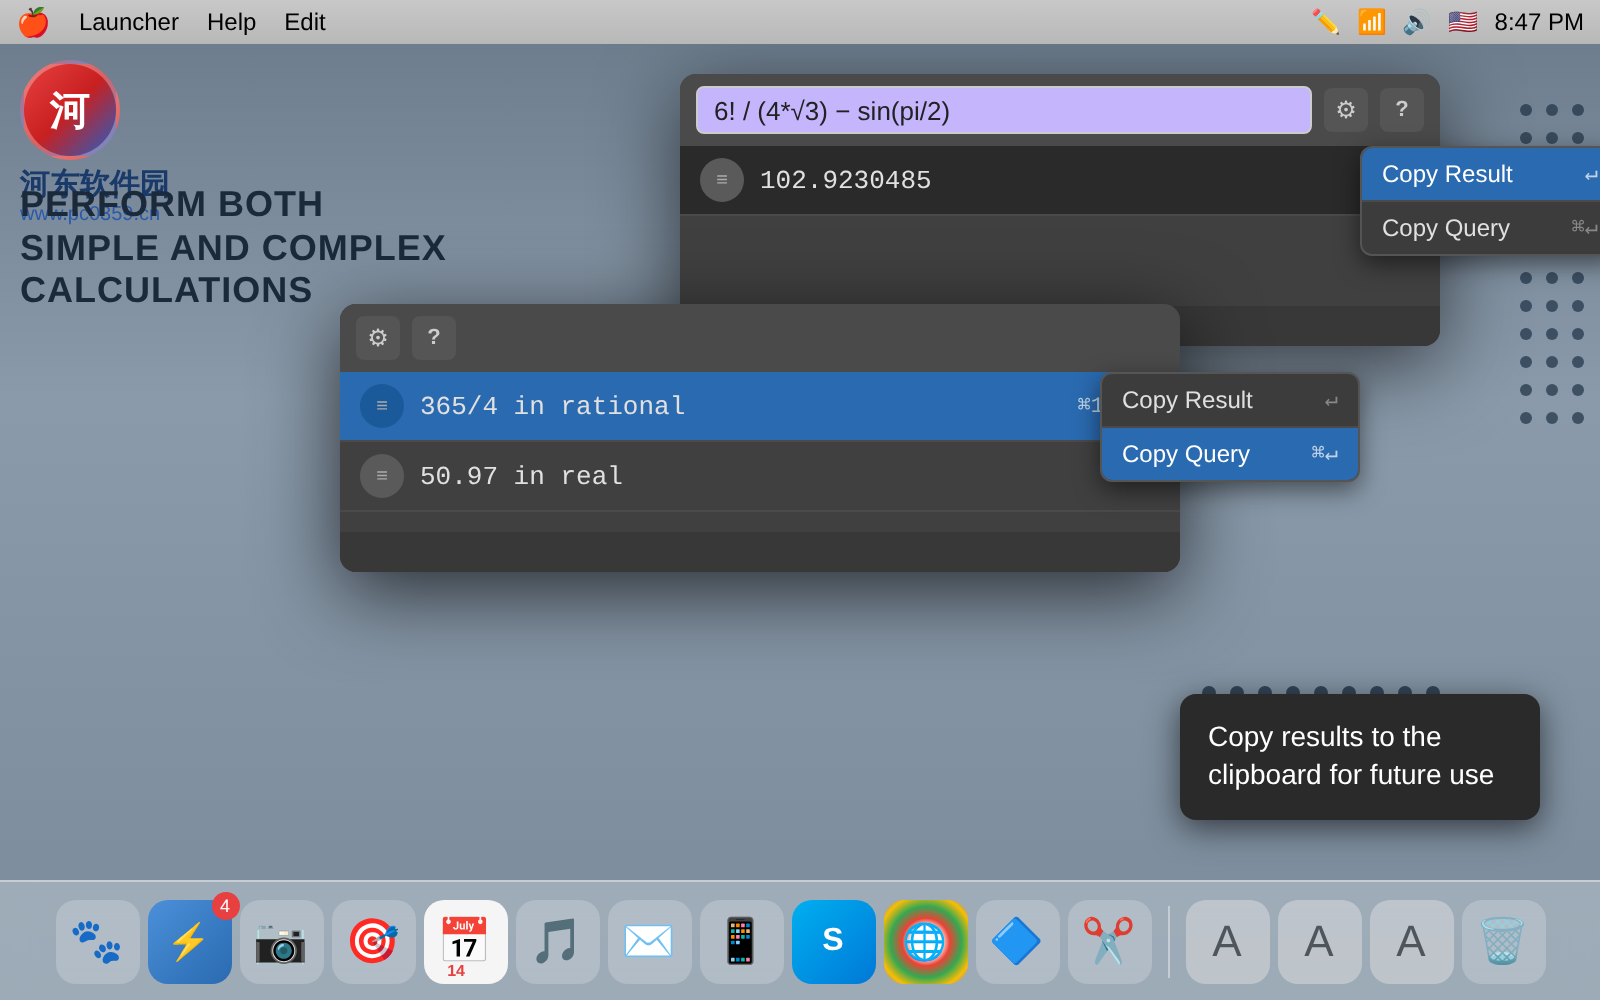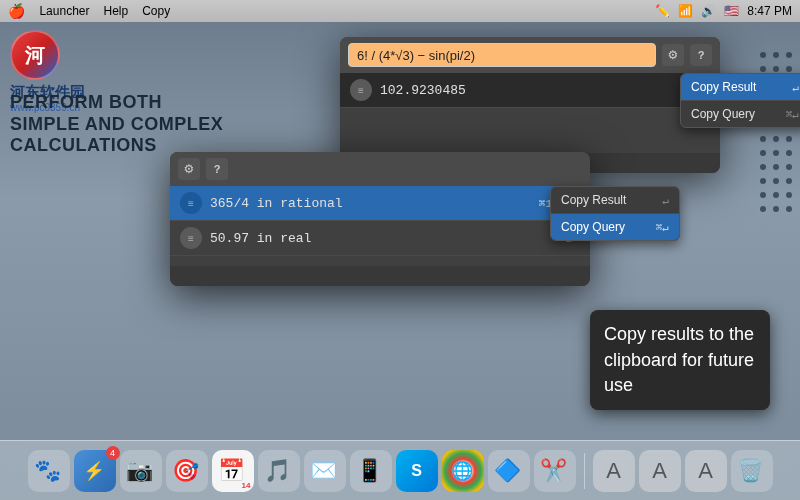--- a/index.html
+++ b/index.html
@@ -166,21 +166,21 @@
     .calc-header {
       display: flex;
       align-items: center;
       padding: 6px 8px;
       gap: 6px;
       background: #4a4a4a;
       border-radius: 8px 8px 0 0;
     }
     .calc-input-field {
       flex: 1;
-      background: #fdba74;
+      background: #c4b5fd;
       border: 1px solid #ccc;
       border-radius: 4px;
       padding: 4px 8px;
       font-size: 13px;
       color: #222;
       height: 24px;
     }
     .calc-gear-btn {
       width: 22px;
       height: 22px;
@@ -322,21 +322,21 @@
 
     
     .tooltip {
       position: absolute;
       bottom: 30px;
       right: 30px;
       background: #2a2a2a;
       color: #ffffff;
       border-radius: 8px;
       padding: 12px 14px;
-      font-size: 18px;
+      font-size: 14px;
       line-height: 1.4;
       max-width: 180px;
       z-index: 60;
       box-shadow: 0 4px 16px rgba(0,0,0,0.6);
     }
 
     
     .dots-right {
       position: absolute;
       right: 8px;
@@ -378,21 +378,21 @@
     }
   </style>
 </head>
 <body>
 
 <div class="menubar">
   <div class="menubar-left">
     <span class="apple-icon">🍎</span>
     <span>Launcher</span>
     <span>Help</span>
-    <span>Copy</span>
+    <span>Edit</span>
   </div>
   <div class="menubar-right">
     <span>✏️</span>
     <span>📶</span>
     <span>🔊</span>
     <span>🇺🇸</span>
     <span>8:47 PM</span>
   </div>
 </div>
 
@@ -555,21 +555,21 @@
 <div class="dock">
   <div class="dock-item">🐾</div>
   <div class="dock-item special" style="position:relative;">
     <span style="color:white;font-size:18px;font-weight:bold;">⚡</span>
     <span style="position:absolute;top:-4px;right:-4px;background:#e84040;border-radius:50%;width:14px;height:14px;font-size:9px;color:white;display:flex;align-items:center;justify-content:center;">4</span>
   </div>
   <div class="dock-item">📷</div>
   <div class="dock-item">🎯</div>
   <div class="dock-item" style="position:relative;background:#f5f5f5;">
     <span style="font-size:22px;">📅</span>
-    <span style="position:absolute;bottom:2px;right:3px;font-size:8px;font-weight:bold;color:#e84040;">14</span>
+    <span style="position:absolute;bottom:2px;right:21px;font-size:8px;font-weight:bold;color:#e84040;">14</span>
   </div>
   <div class="dock-item">🎵</div>
   <div class="dock-item">✉️</div>
   <div class="dock-item">📱</div>
   <div class="dock-item" style="background:linear-gradient(135deg,#00aff0,#0078d7);">
     <span style="color:white;font-size:16px;font-weight:bold;">S</span>
   </div>
   <div class="dock-item" style="background:radial-gradient(circle,#fff 25%,#ea4335 40%,#34a853 60%,#fbbc05 80%,#4285f4 100%);">
     <span style="font-size:18px;">🌐</span>
   </div>

